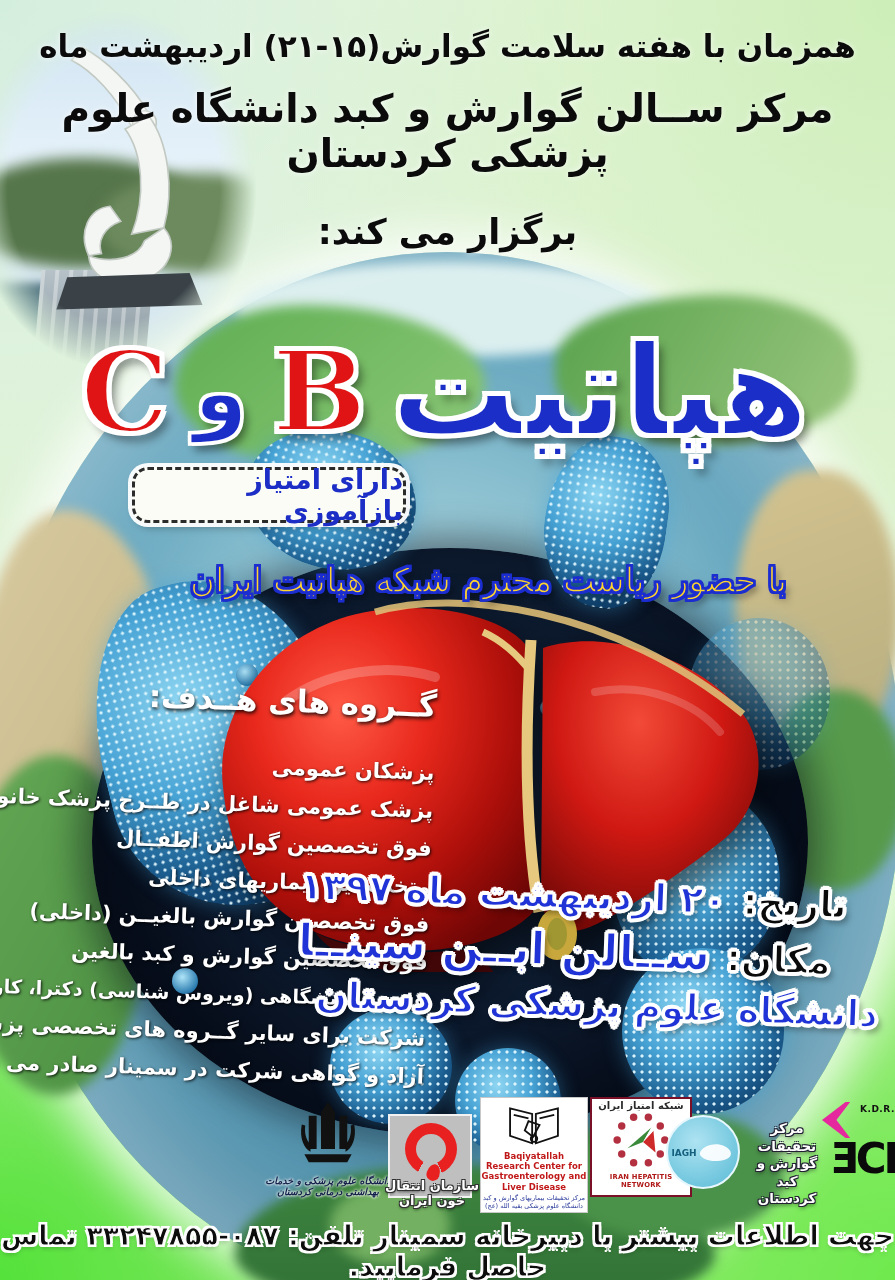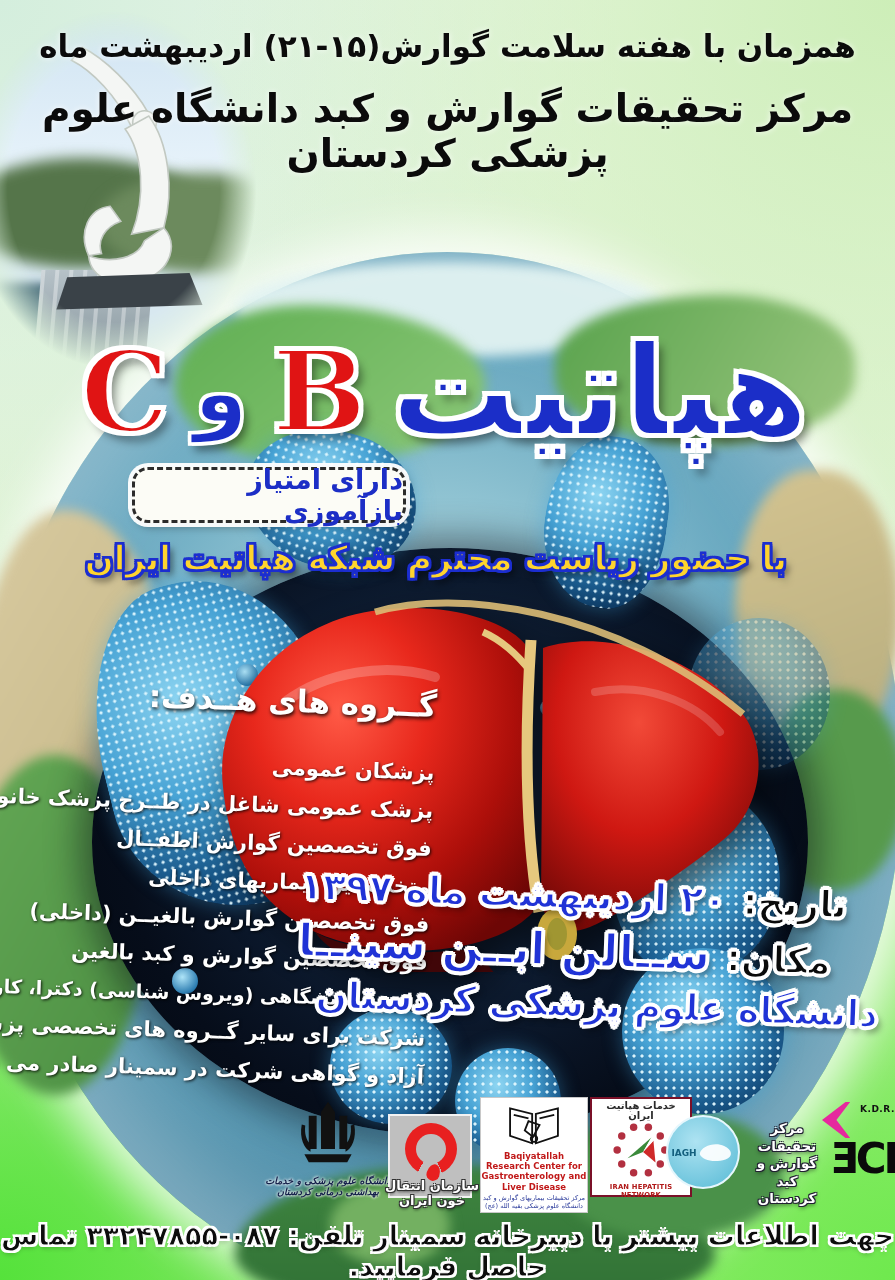--- a/index.html
+++ b/index.html
@@ -101,21 +101,21 @@
 
   .badge {
     left:132px; top:467px; width:274px; height:56px; z-index:10;
     background:#fcfcf6; border:3px dashed #2b2b2b; border-radius:16px;
     box-shadow:0 0 0 4px rgba(255,255,255,.95), 3px 4px 8px rgba(0,0,0,.35);
     display:flex; align-items:center; justify-content:center;
   }
   .badge-text { color:#1c2ec6; font-size:27px; font-weight:bold; }
 
   .attendance {
-    top:538px; right:108px; font-size:34px; font-weight:bold; color:#ffd42e; z-index:10;
+    top:560px; right:108px; font-size:34px; font-weight:normal; color:#ffd42e; z-index:10;
     -webkit-text-stroke:1.5px #1c2ed0;
     text-shadow:-2px 0 0 #1c2ed0, 2px 0 0 #1c2ed0, 0 2px 0 #1c2ed0, 0 -2px 0 #1c2ed0,
                 -2px -2px 0 #1c2ed0, 2px 2px 0 #1c2ed0, -2px 2px 0 #1c2ed0, 2px -2px 0 #1c2ed0,
                 4px 5px 7px rgba(0,0,0,.55);
   }
 
   .groups { right:458px; top:688px; z-index:10; text-align:right; color:#fff; transform:rotate(2deg); transform-origin:top right; }
   .groups-heading { font-size:31px; font-weight:bold; margin-bottom:30px; white-space:nowrap; text-shadow:1px 2px 4px rgba(0,0,0,.85); }
   .groups-item { font-size:21px; font-weight:bold; line-height:38px; white-space:nowrap; text-shadow:1px 1px 3px rgba(0,0,0,.85); }
   .gi-small { font-size:19px; }
@@ -233,21 +233,22 @@
         <circle cx="120" cy="88" r="11"></circle>
         <path d="M124,82 C142,106 148,150 138,186 L108,192 C122,156 118,116 102,94 Z"></path>
         <path d="M138,186 C152,202 144,226 120,234 C94,242 70,234 68,212 C90,220 114,214 120,198 Z"></path>
         <path d="M68,212 C58,190 68,168 88,166 L98,180 C82,186 76,198 80,210 Z"></path>
       </g>
       <path d="M48,232 L162,228 L174,258 L38,262 Z" fill="#3a4248"></path>
     </svg>
   </div>
 
   <div class="abs hdr hdr1">همزمان با هفته سلامت گوارش(۱۵-۲۱) اردیبهشت ماه</div>
-  <div class="abs hdr hdr2">مرکز تحقیقات گوارش و کبد دانشگاه علوم پزشکی کردستان</div>
+  <div class="abs hdr hdr2">مرکز ســالن گوارش و کبد دانشگاه علوم پزشکی کردستان</div>
+  <div class="abs hdr hdr4">برگزار می کند:</div>
 
   <div class="abs title-row">
     <span class="t-word">هپاتیت</span>
     <span class="t-latin">B</span>
     <span class="t-vav">و</span>
     <span class="t-latin">C</span>
   </div>
 
   <div class="abs badge">
     <span class="badge-text">دارای امتیاز بازآموزی</span>
@@ -309,21 +310,21 @@
     <div class="baq-fa rtl">مرکز تحقیقات بیماریهای گوارش و کبد دانشگاه علوم پزشکی بقیه الله (عج)</div>
   </div>
 
   <div class="abs logo-blood">
     <div class="blood-ring"></div>
     <div class="blood-drop"></div>
     <div class="logo-blood-caption rtl">سازمان انتقال خون ایران</div>
   </div>
 
   <div class="abs logo-ihn">
-    <div class="ihn-fa rtl">خدمات هپاتیت ایران</div>
+    <div class="ihn-fa rtl">شبکه امتیاز ایران</div>
     <svg width="58" height="58" viewBox="0 0 56 56">
       <g fill="#b23040">
         <circle cx="51" cy="28" r="3.6"></circle>
           <circle cx="46.6" cy="41.5" r="3.6"></circle>
           <circle cx="35.1" cy="49.9" r="3.6"></circle>
         <circle cx="20.9" cy="49.9" r="3.6"></circle>
           <circle cx="9.4" cy="41.5" r="3.6"></circle>
           <circle cx="5" cy="28" r="3.6"></circle>
         <circle cx="9.4" cy="14.5" r="3.6"></circle>
           <circle cx="20.9" cy="6.1" r="3.6"></circle>

